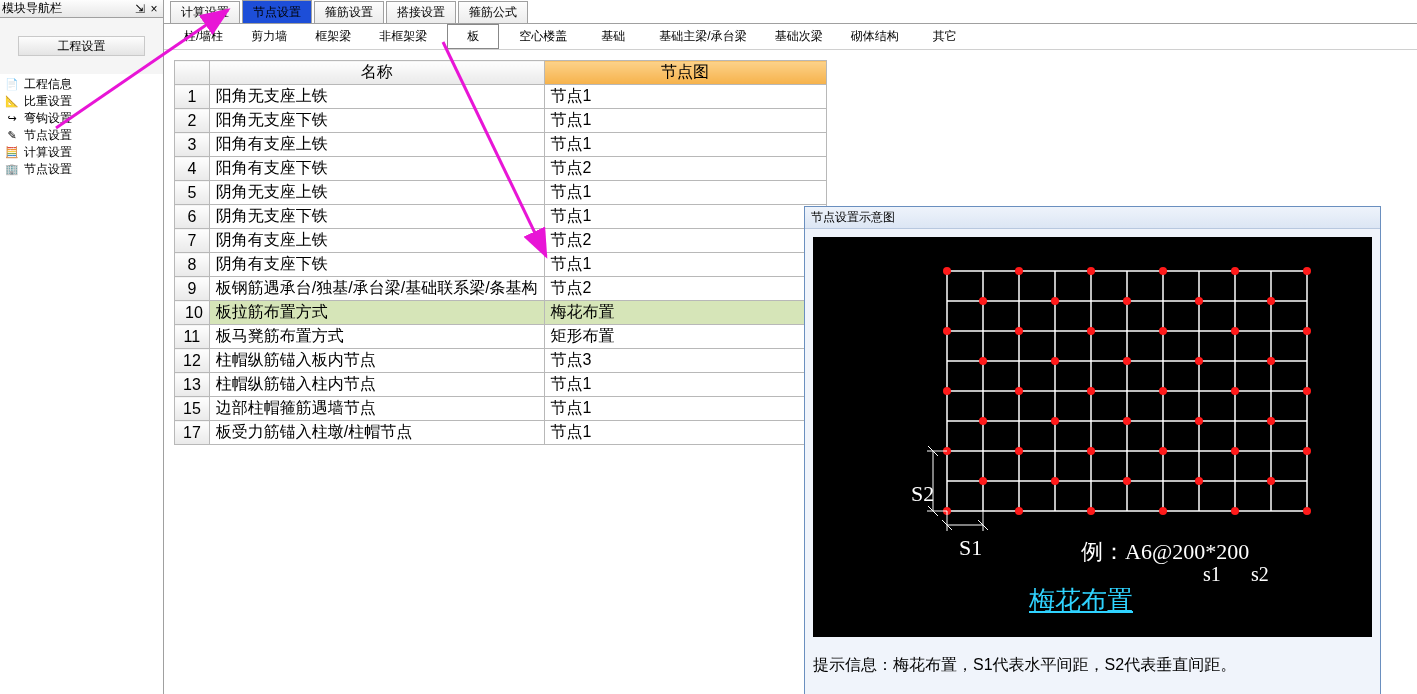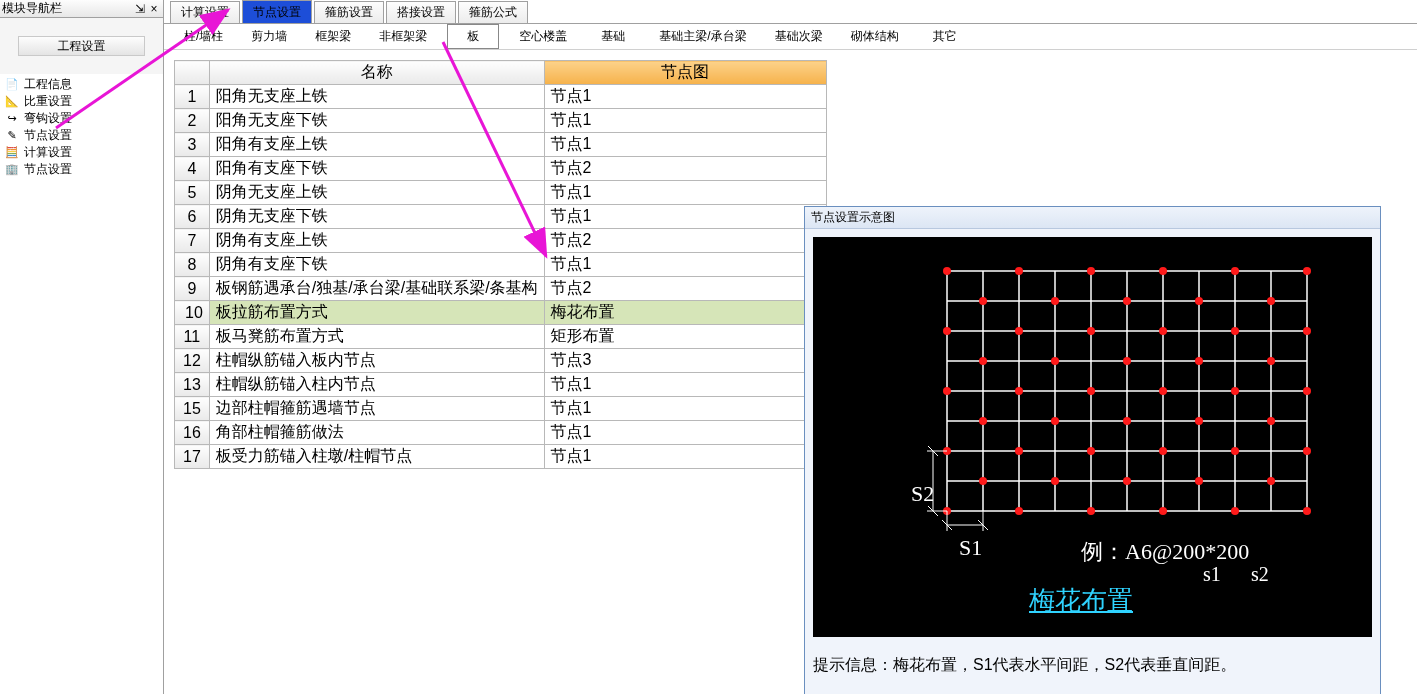--- a/index.html
+++ b/index.html
@@ -341,25 +341,20 @@
                 <td class="node-col-td">节点3</td>
               </tr>
               <tr>
                 <td class="rownum">13</td>
                 <td class="name-col">柱帽纵筋锚入柱内节点</td>
                 <td class="node-col-td">节点1</td>
               </tr>
               <tr>
                 <td class="rownum">15</td>
                 <td class="name-col">边部柱帽箍筋遇墙节点</td>
-                <td class="node-col-td">节点1</td>
-              </tr>
-              <tr>
-                <td class="rownum">16</td>
-                <td class="name-col">角部柱帽箍筋做法</td>
                 <td class="node-col-td">节点1</td>
               </tr>
               <tr>
                 <td class="rownum">17</td>
                 <td class="name-col">板受力筋锚入柱墩/柱帽节点</td>
                 <td class="node-col-td">节点1</td>
               </tr>
             </tbody>
         </table>
       </div>

